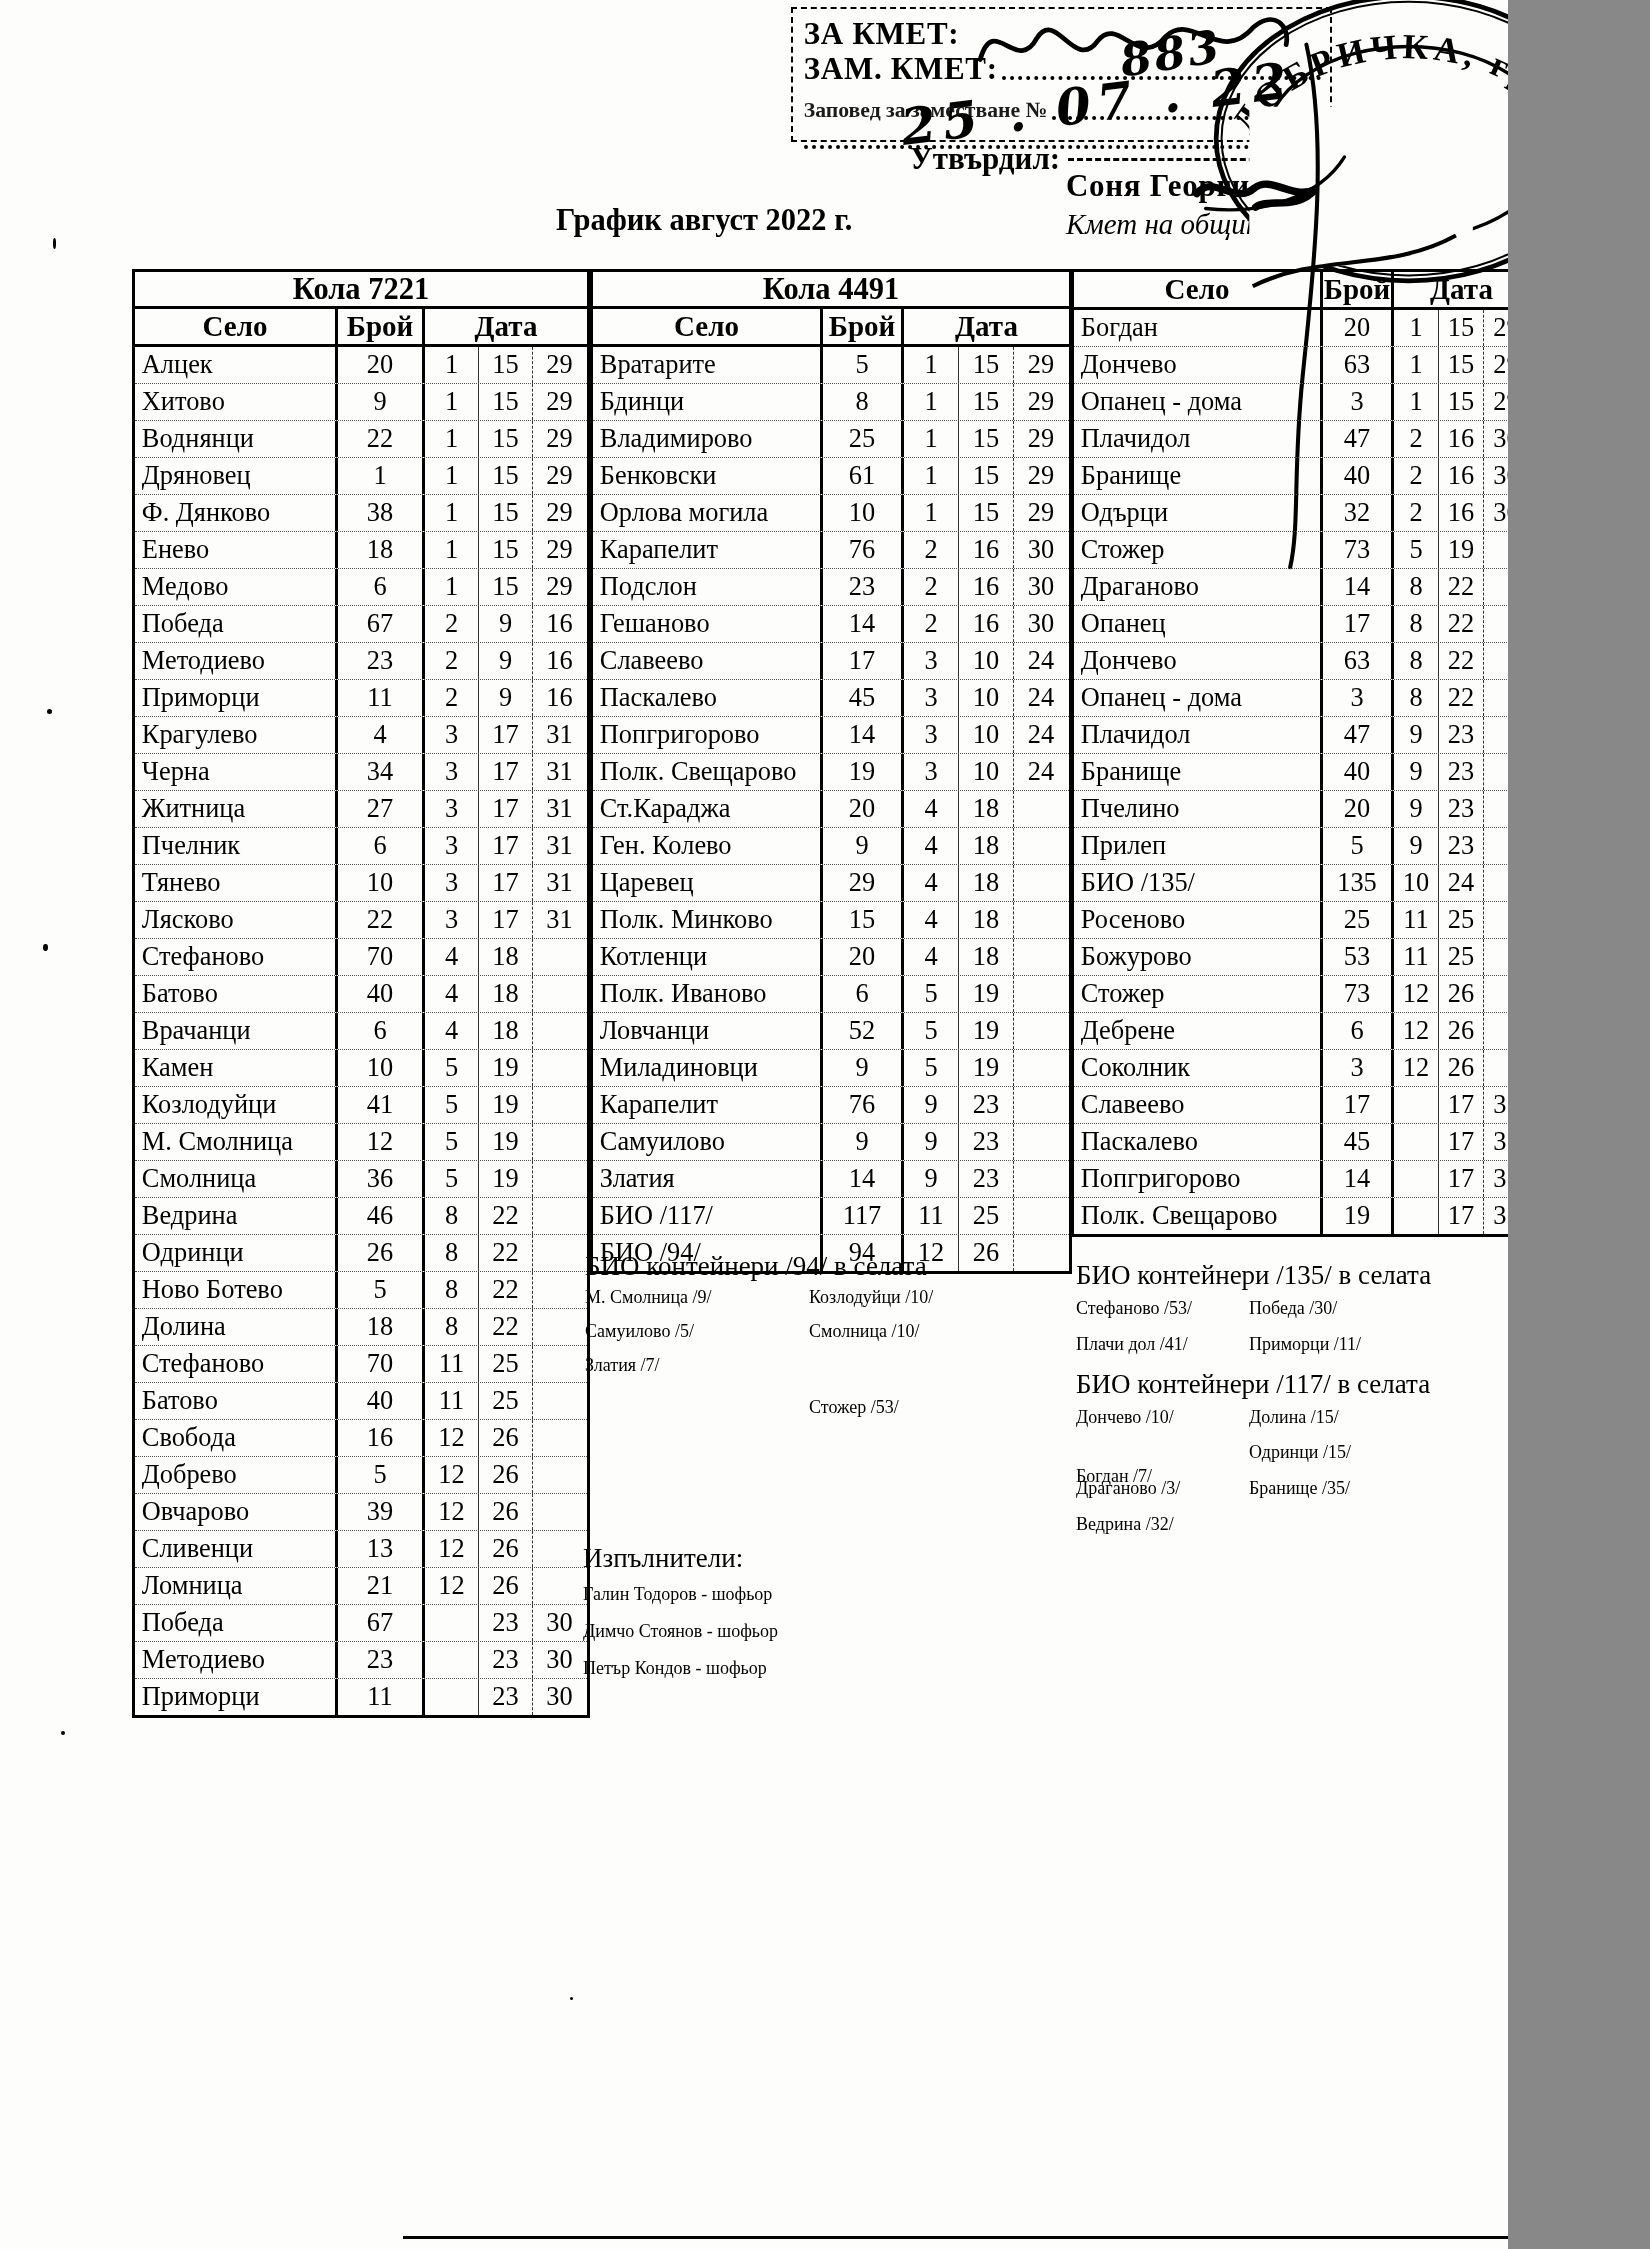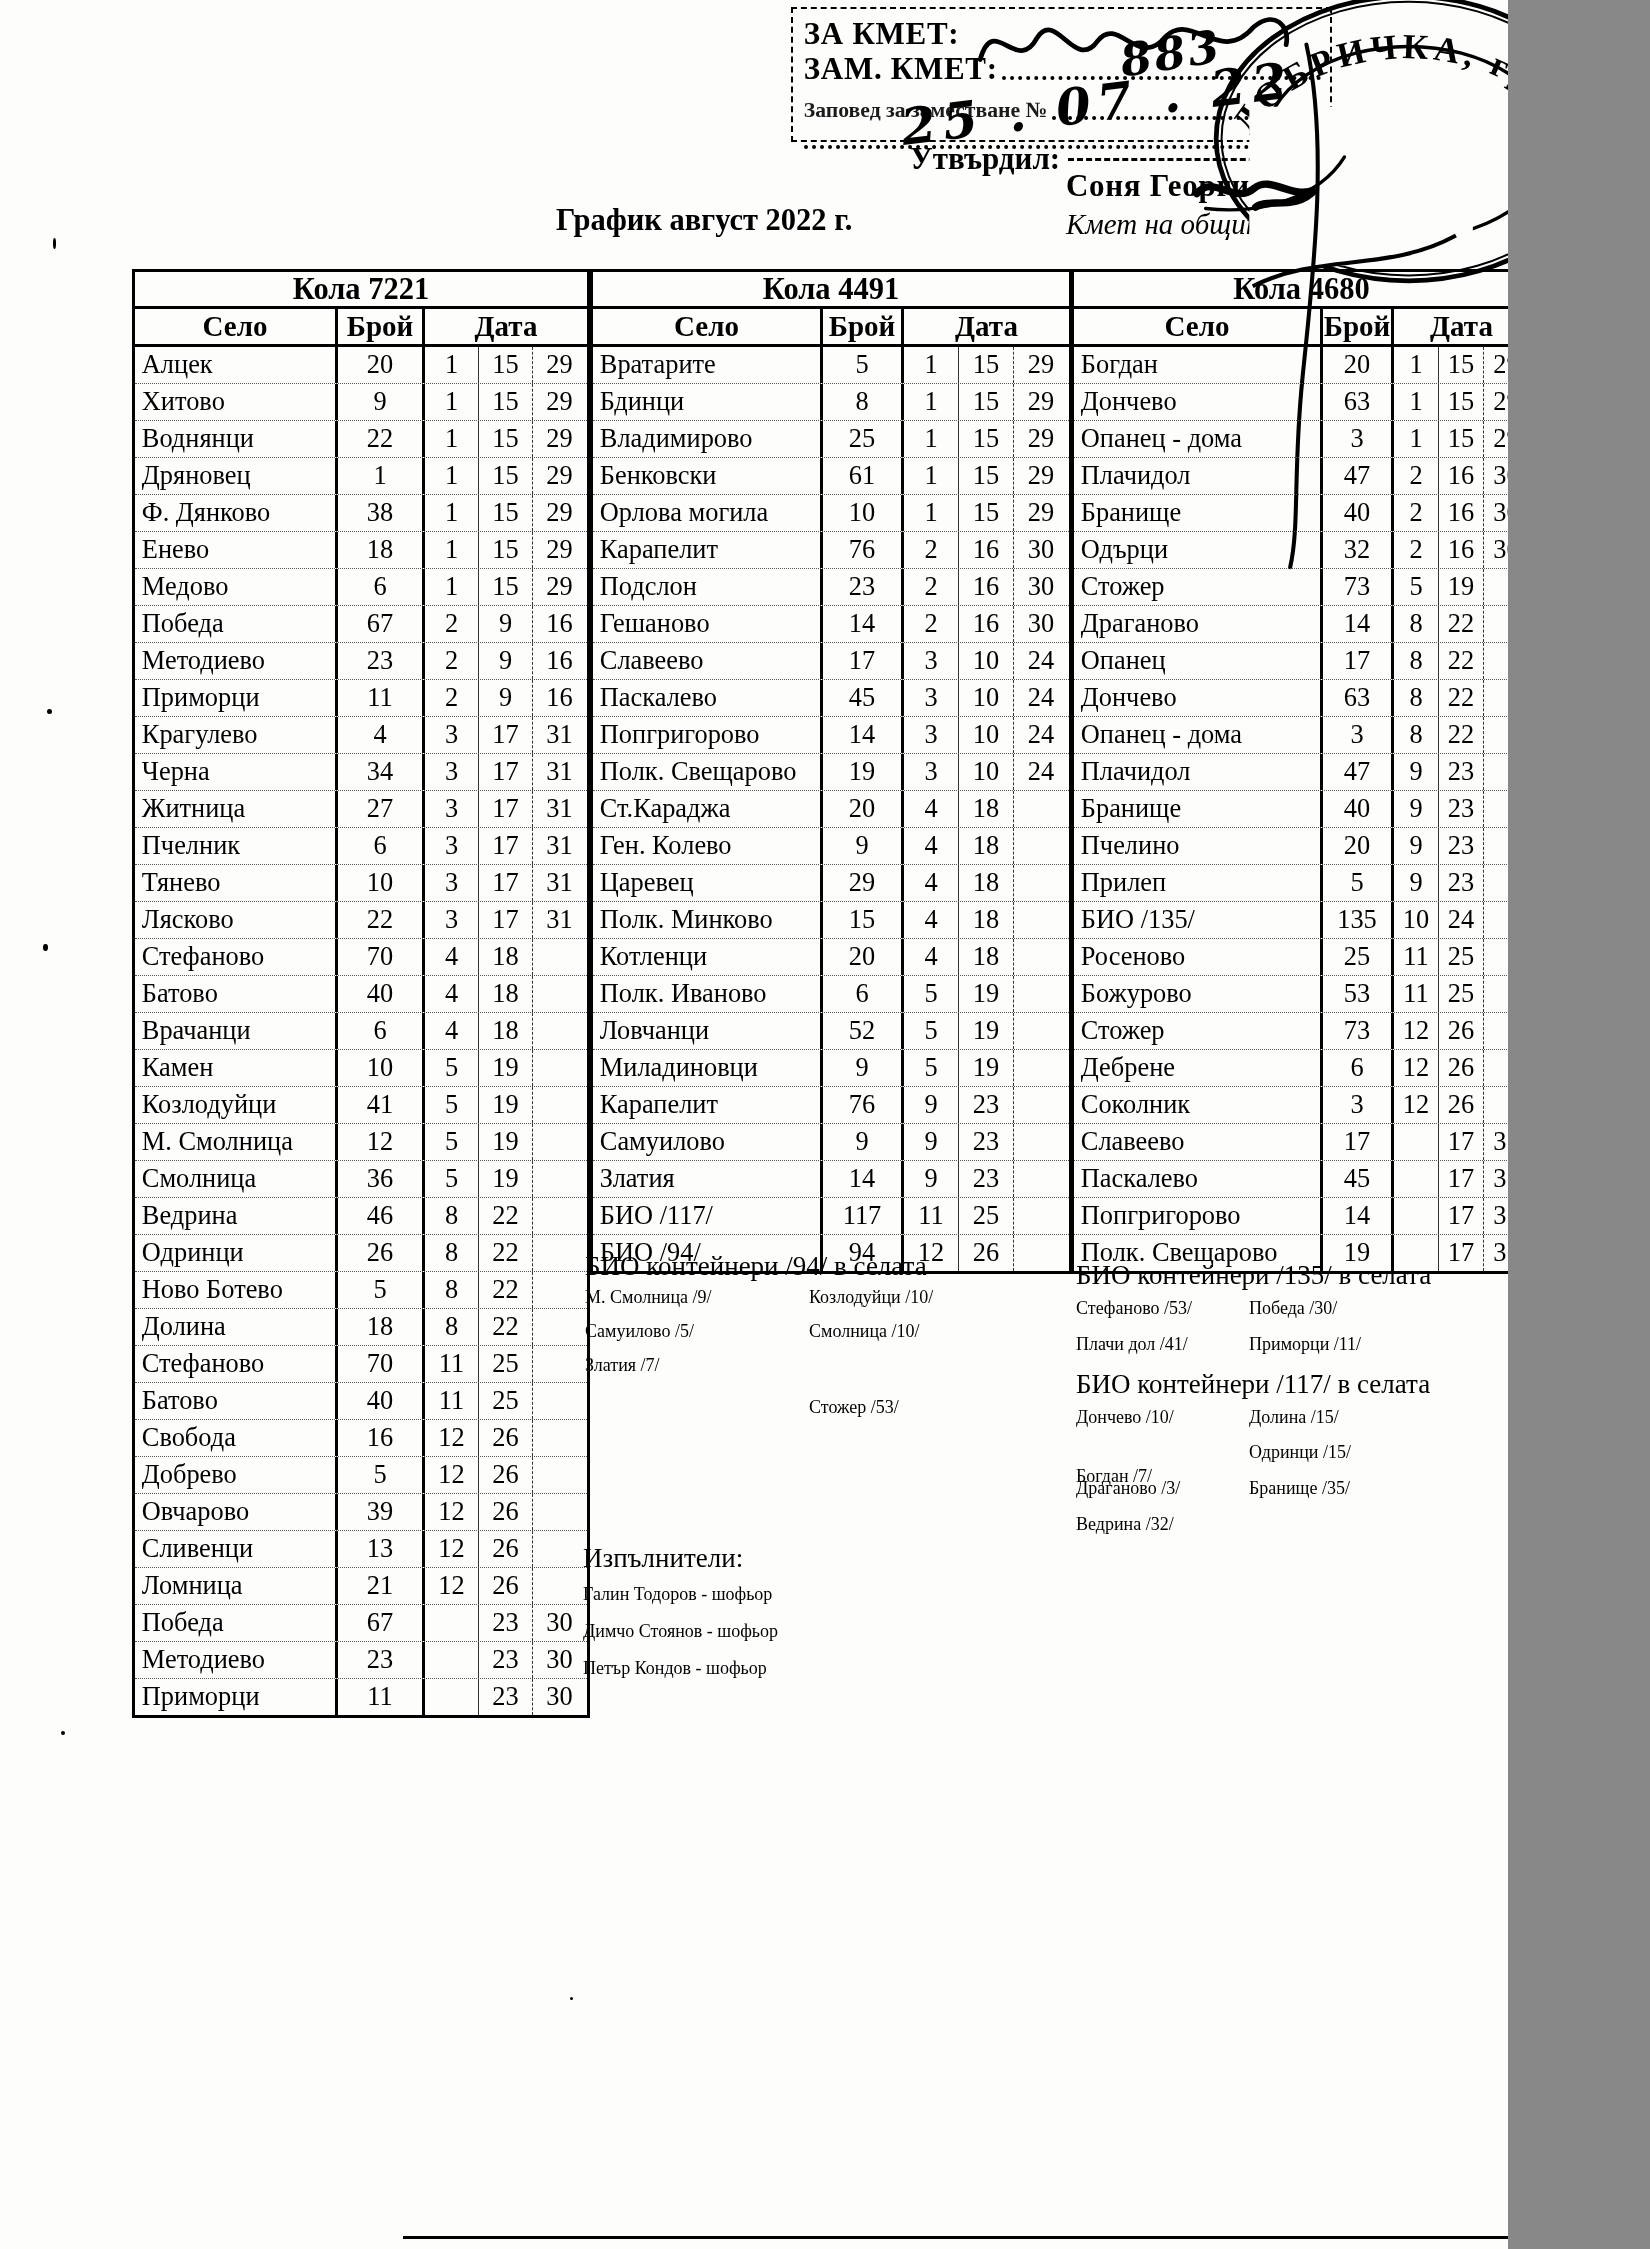--- a/index.html
+++ b/index.html
@@ -555,21 +555,20 @@
           <div class="c-v">БИО /94/</div>
           <div class="c-n">94</div>
           <div class="c-d1">12</div>
           <div class="c-d2">26</div>
           <div class="c-d3"></div>
         </div>
       </div>
   </div>
 
   <div class="abs tbl tbl-3 t3">
-    <div class="cap">Кола 4680</div>
     <div class="hdr">
       <div class="c-v" style="text-align:center; padding-left:0;">Село</div>
       <div class="c-n">Брой</div>
       <div class="h-date">Дата</div>
     </div>
     <div>
         <div class="row">
           <div class="c-v">Богдан</div>
           <div class="c-n">20</div>
           <div class="c-d1">1</div>

